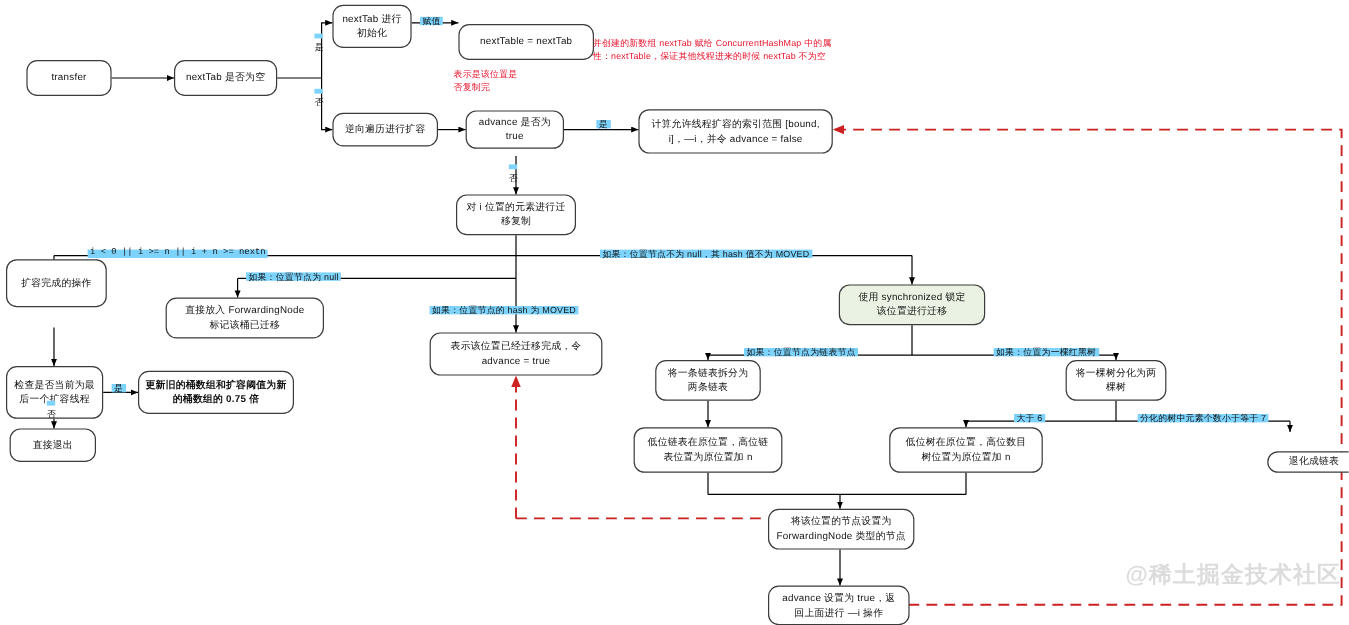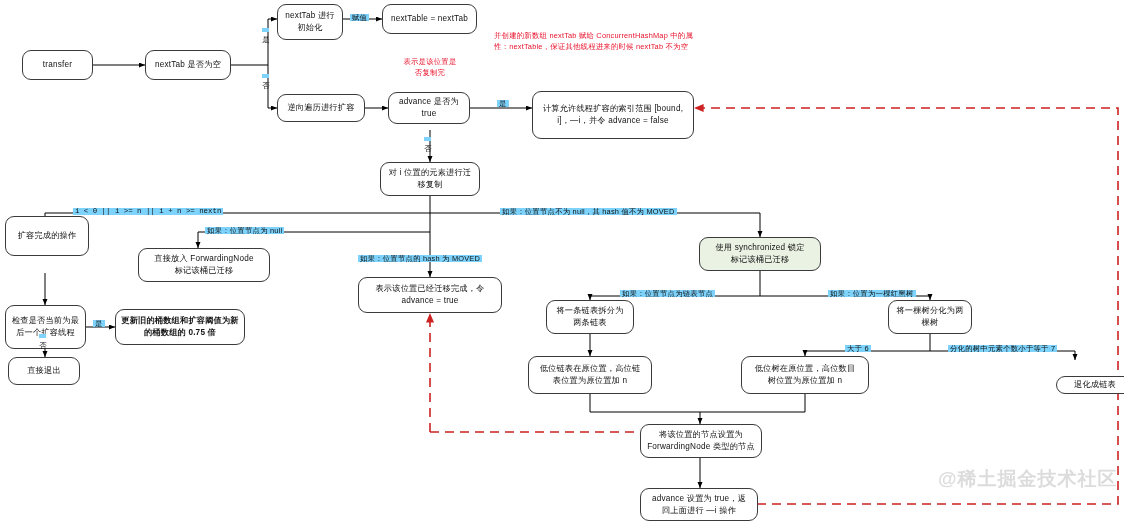--- a/index.html
+++ b/index.html
@@ -35,21 +35,20 @@
   .lbl.vert{
     writing-mode:vertical-rl;
     text-orientation:upright;
     padding:2px 0;
   }
   .note{
     position:absolute;
     color:#e8122b;
     font-size:7.4px;
     line-height:1.5;
-    text-align:center;
     white-space:pre-line;
     letter-spacing:.2px;
   }
   .note.left{text-align:left;}
   svg.wires{position:absolute;left:0;top:0;width:1124px;height:521px;pointer-events:none;}
   .watermark{
     position:absolute;
     color:#dcdcdc;
     font-size:19px;
     font-weight:700;
@@ -131,28 +130,28 @@
     </g>
   </svg>
 
   <div class="node" style="left:22px;top:50px;width:71px;height:30px;">transfer</div>
 
   <div class="node" style="left:145px;top:50px;width:86px;height:30px;">nextTab 是否为空</div>
 
   <div class="node" style="left:277px;top:4px;width:66px;height:36px;white-space:pre-line;">nextTab 进行
 初始化</div>
 
-  <div class="node" style="left:382px;top:4px;width:95px;height:30px;">nextTable = nextTab</div>
+  <div class="node" style="left:382px;top:20px;width:113px;height:30px;">nextTable = nextTab</div>
 
   <div class="node" style="left:277px;top:94px;width:88px;height:28px;">逆向遍历进行扩容</div>
 
   <div class="node" style="left:388px;top:92px;width:82px;height:32px;white-space:pre-line;">advance 是否为
 true</div>
 
-  <div class="node" style="left:532px;top:91px;width:162px;height:48px;white-space:pre-line;">计算允许线程扩容的索引范围 [bound,
+  <div class="node" style="left:532px;top:91px;width:162px;height:37px;white-space:pre-line;">计算允许线程扩容的索引范围 [bound,
 i]，—i，并令 advance = false</div>
 
   <div class="node" style="left:380px;top:162px;width:100px;height:34px;white-space:pre-line;">对 i 位置的元素进行迁
 移复制</div>
 
   <div class="node" style="left:5px;top:216px;width:84px;height:40px;">扩容完成的操作</div>
 
   <div class="node" style="left:5px;top:305px;width:81px;height:44px;white-space:pre-line;">检查是否当前为最
 后一个扩容线程</div>
 
@@ -161,21 +160,21 @@
 
   <div class="node" style="left:8px;top:357px;width:72px;height:28px;">直接退出</div>
 
   <div class="node" style="left:138px;top:248px;width:132px;height:34px;white-space:pre-line;">直接放入 ForwardingNode
 标记该桶已迁移</div>
 
   <div class="node" style="left:358px;top:277px;width:144px;height:36px;white-space:pre-line;">表示该位置已经迁移完成，令
 advance = true</div>
 
   <div class="node green" style="left:699px;top:237px;width:122px;height:34px;white-space:pre-line;">使用 synchronized 锁定
-标记该桶已迁移</div>
+该位置进行迁移</div>
 
   <div class="node" style="left:546px;top:300px;width:88px;height:34px;white-space:pre-line;">将一条链表拆分为
 两条链表</div>
 
   <div class="node" style="left:528px;top:356px;width:124px;height:38px;white-space:pre-line;">低位链表在原位置，高位链
 表位置为原位置加 n</div>
 
   <div class="node" style="left:888px;top:300px;width:84px;height:34px;white-space:pre-line;">将一棵树分化为两
 棵树</div>
 

